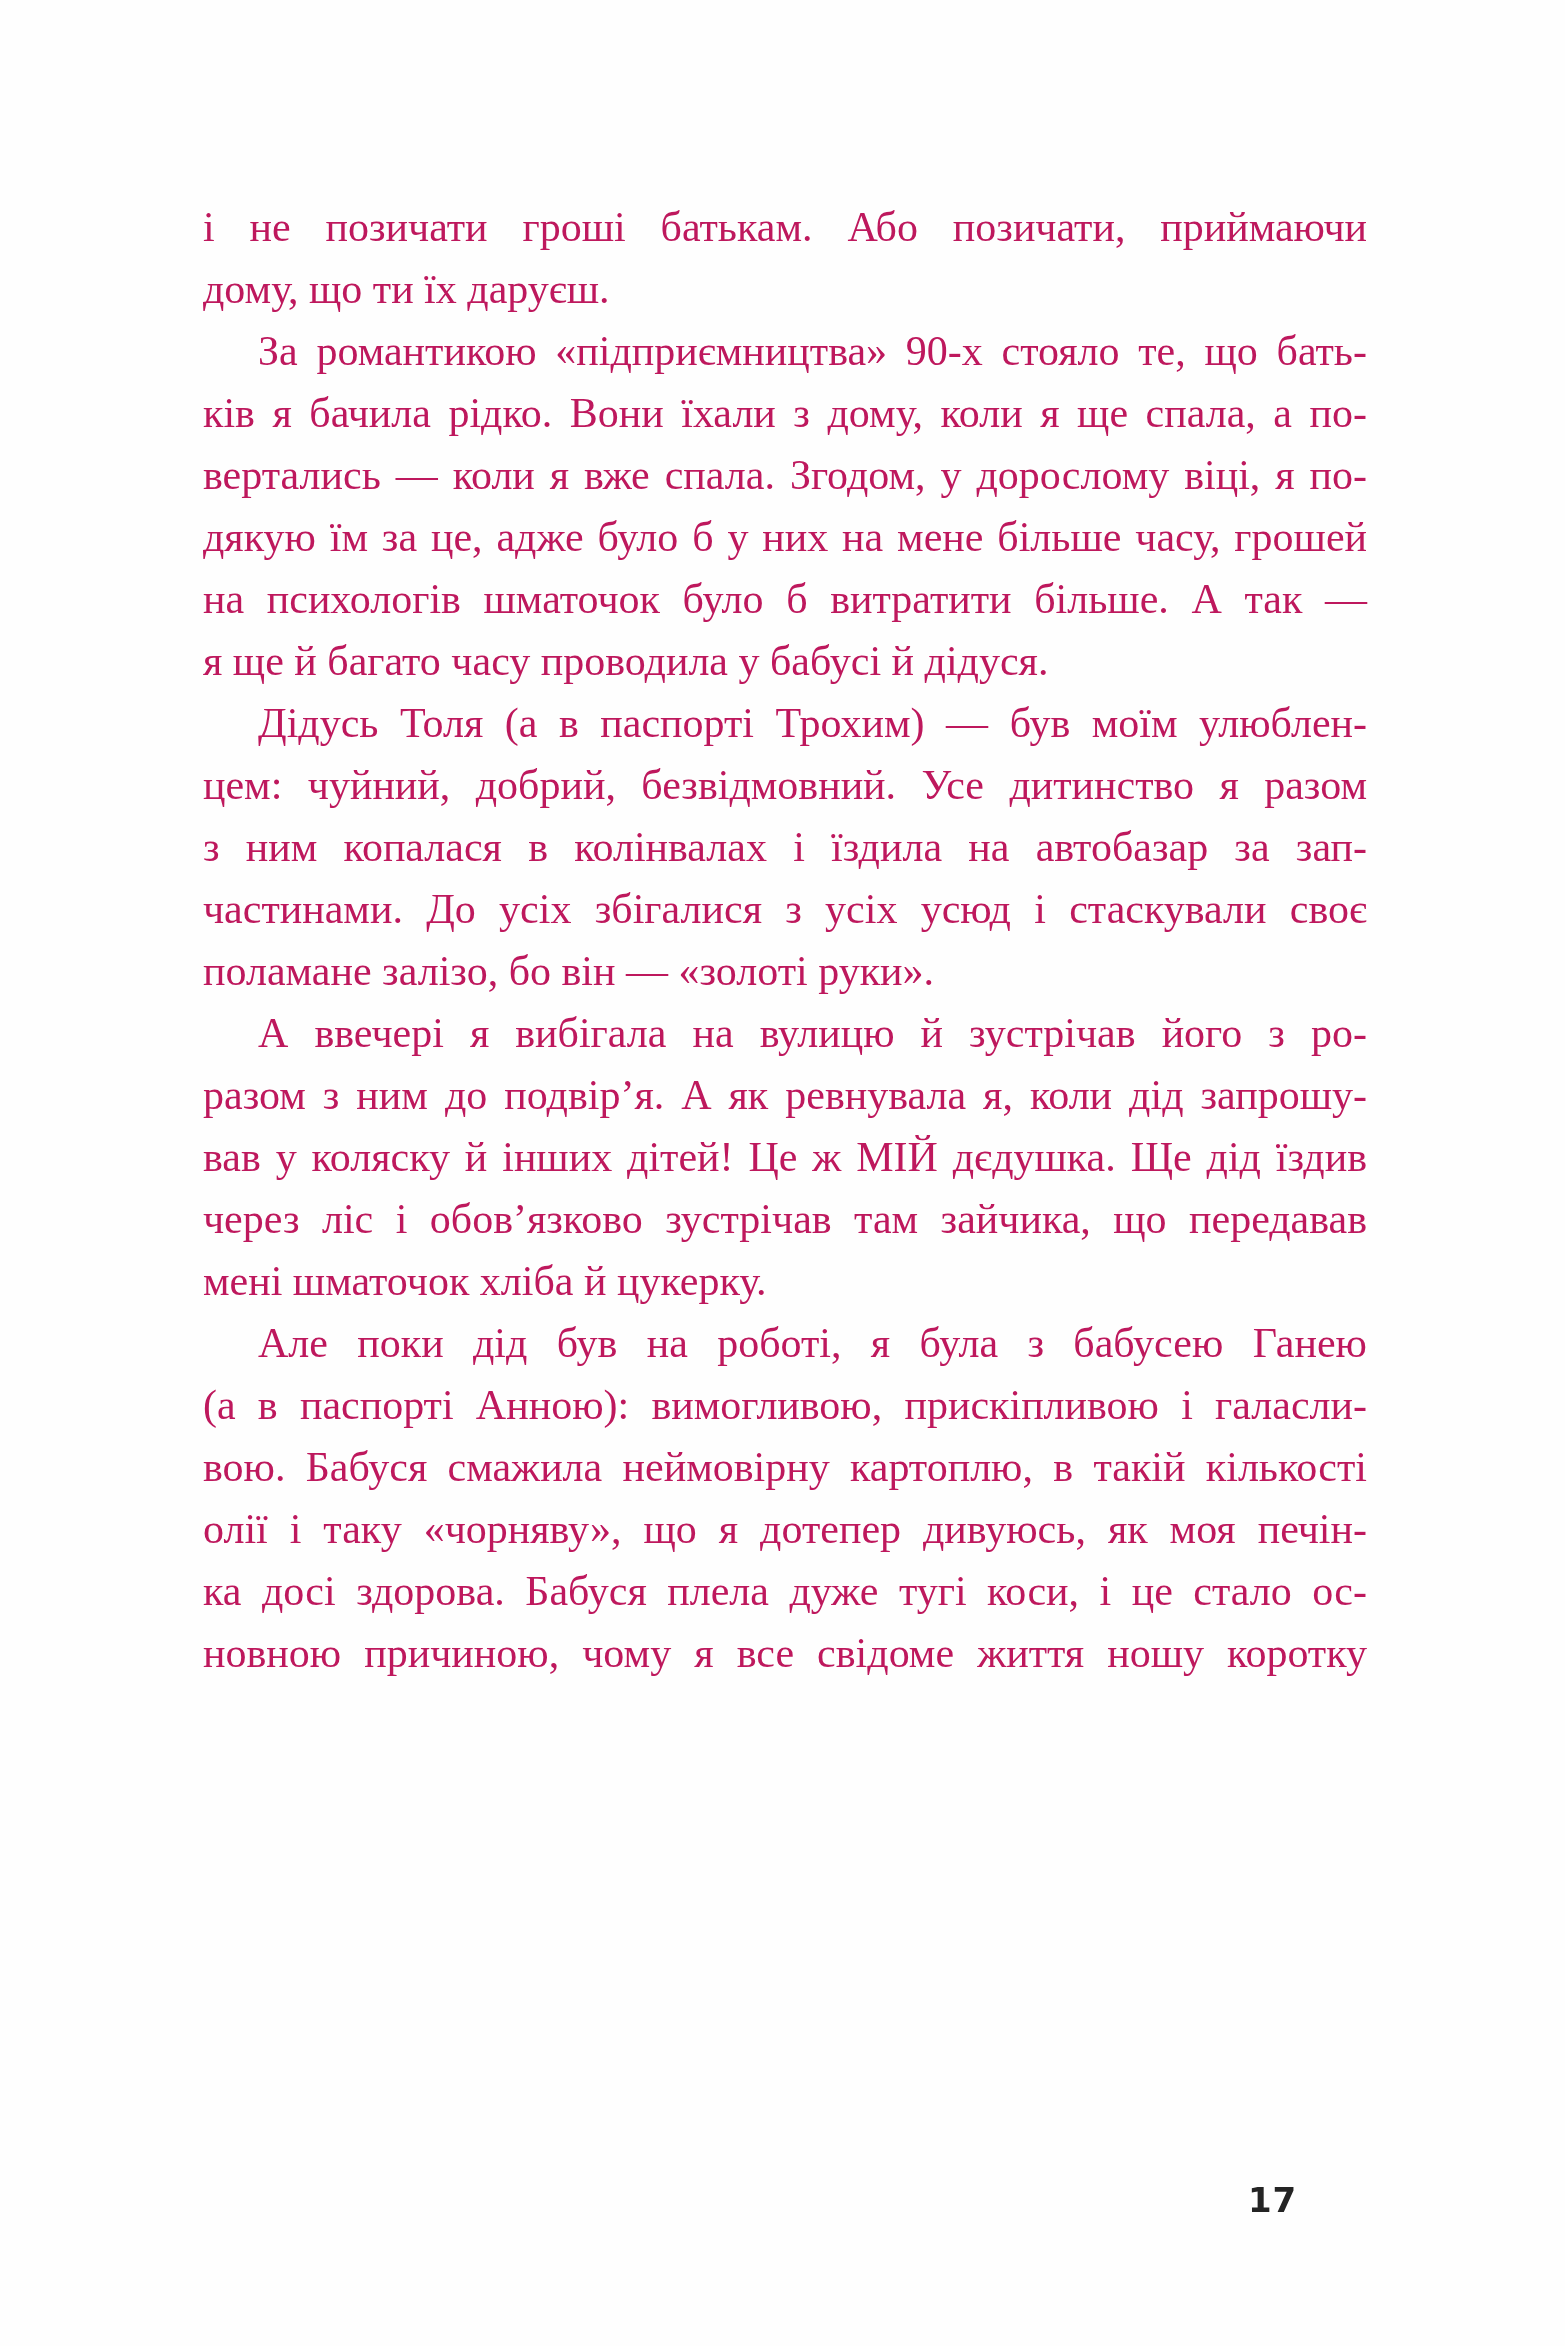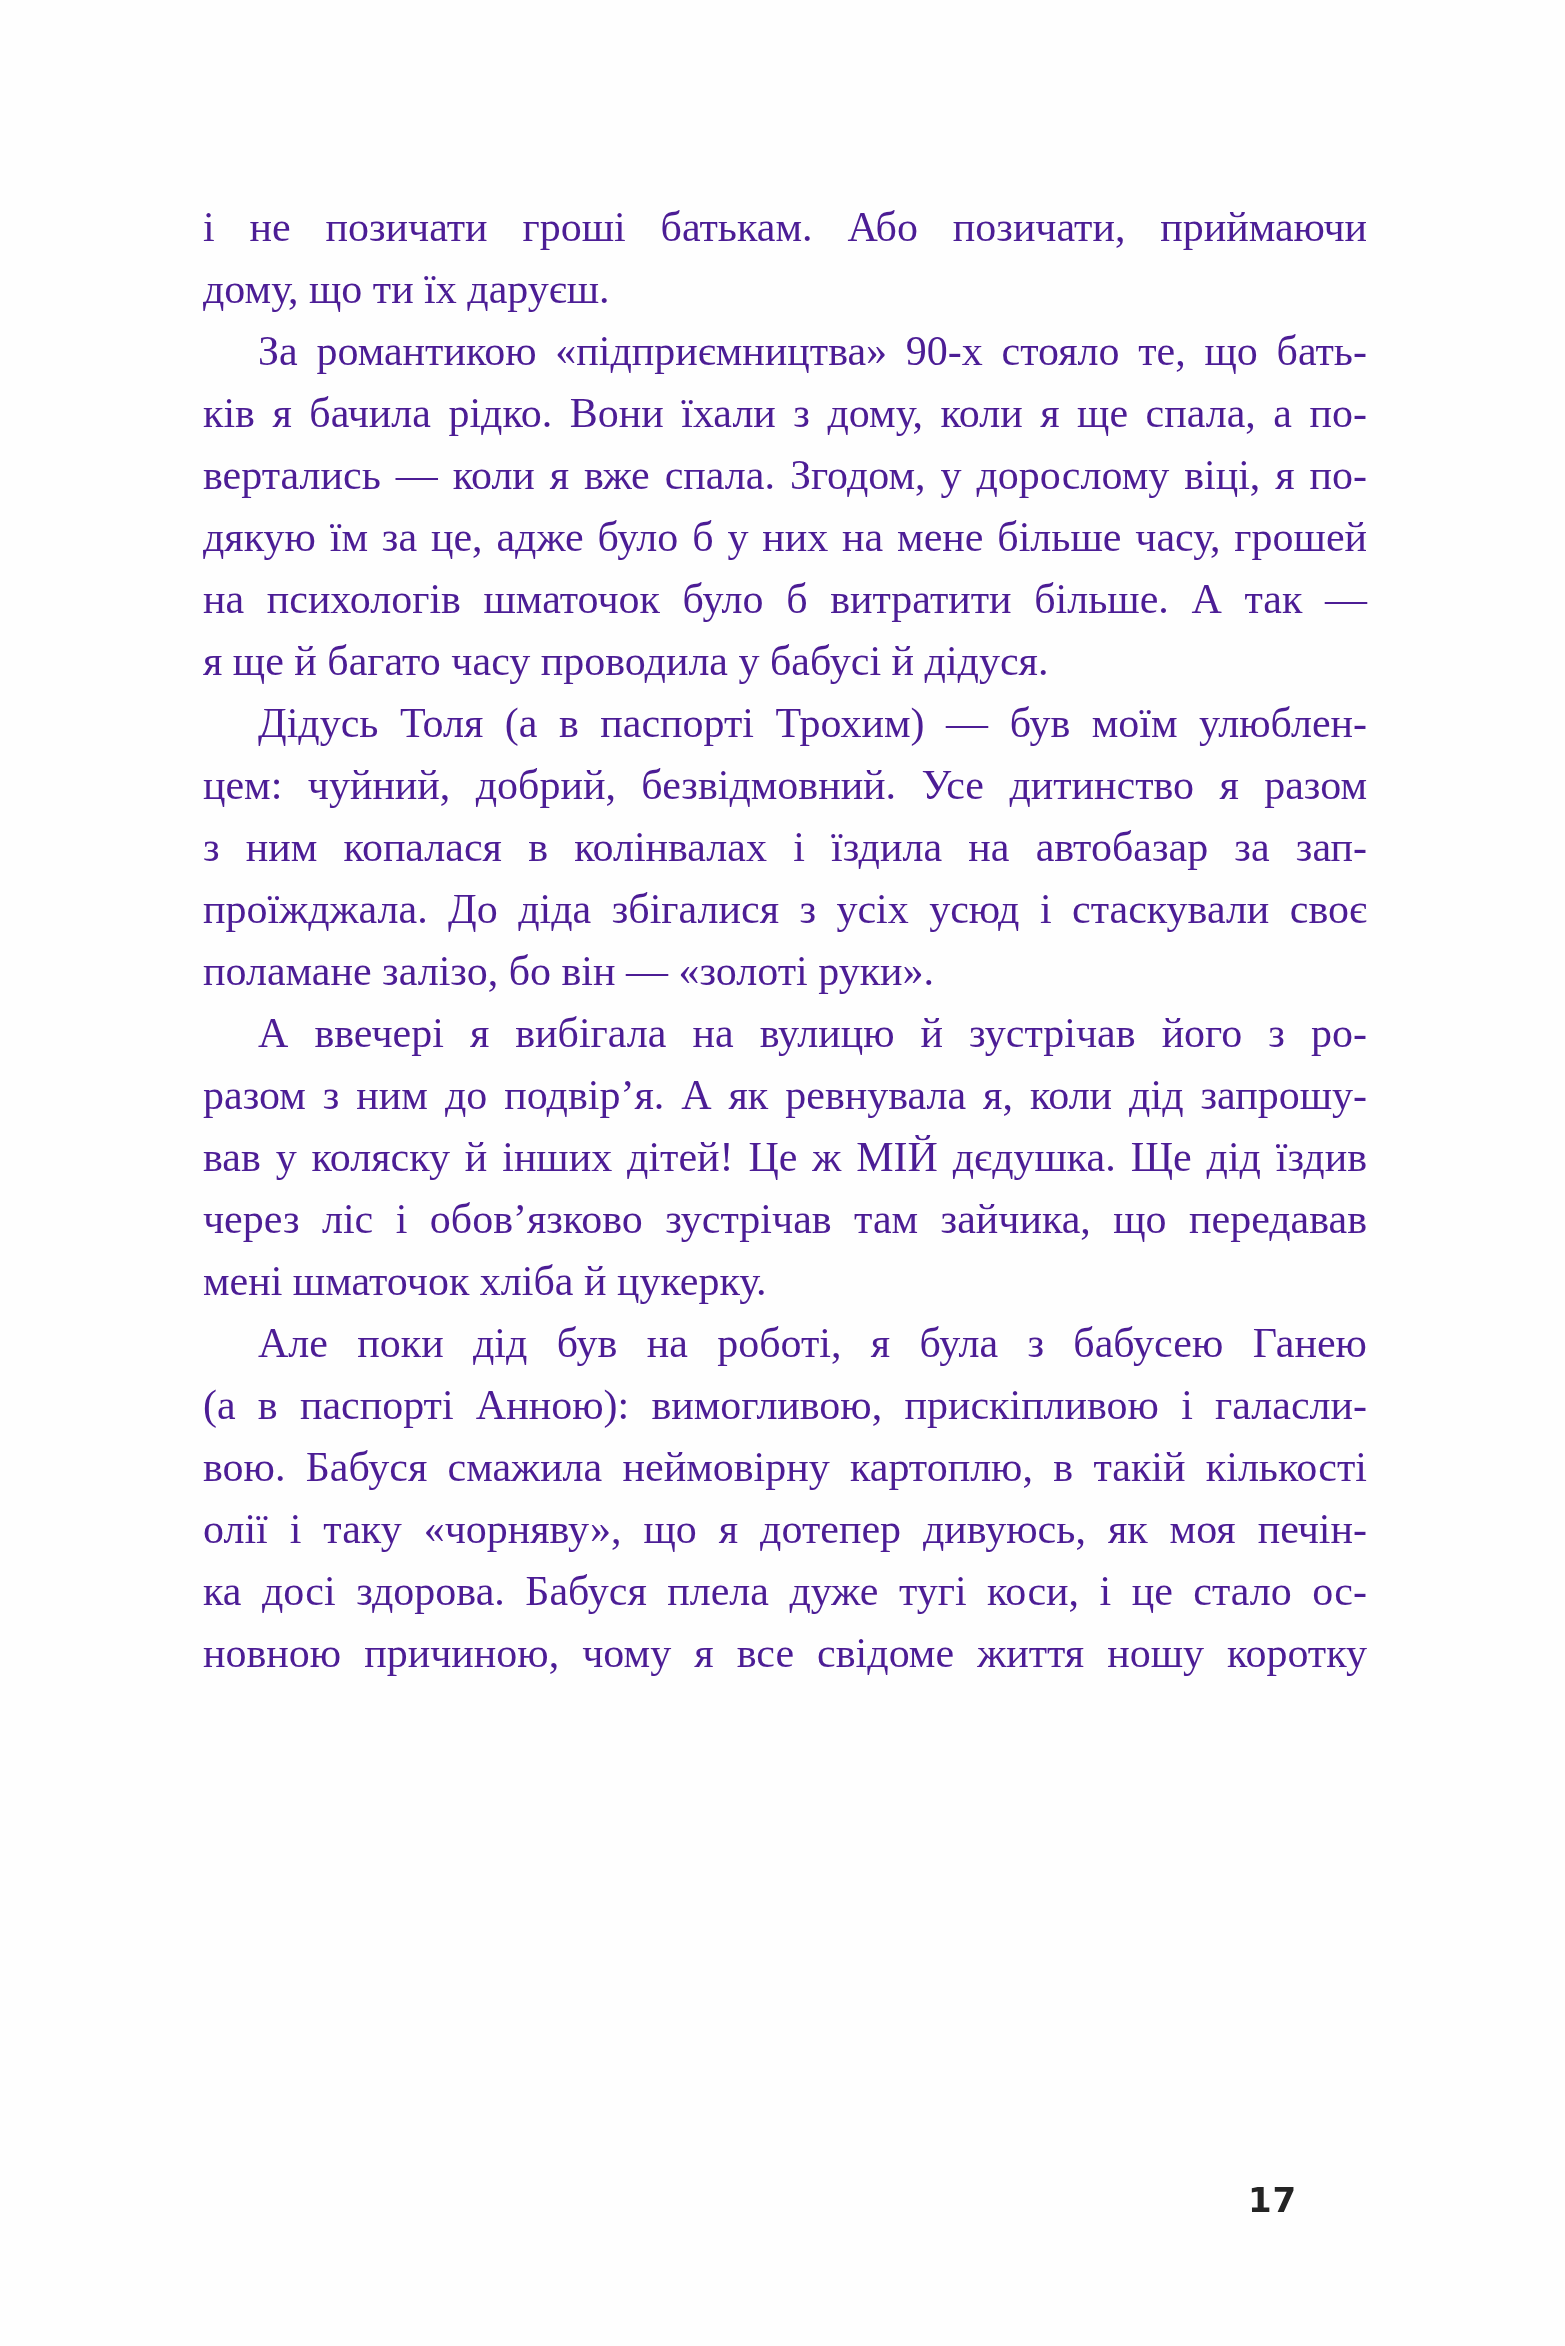--- a/index.html
+++ b/index.html
@@ -15,21 +15,21 @@
     overflow: hidden;
   }
   .text-block {
     position: absolute;
     left: 203px;
     top: 196px;
     width: 1164px;
     font-family: "Liberation Serif", "DejaVu Serif", serif;
     font-size: 42px;
     line-height: 62px;
-    color: #4c1d95;
+    color: #be185d;
   }
   .paragraph {
     margin: 0;
     padding: 0;
   }
   .line {
     text-align: justify;
     text-align-last: justify;
     white-space: normal;
   }
@@ -67,21 +67,21 @@
         <div class="line">ків я бачила рідко. Вони їхали з дому, коли я ще спала, а по-</div>
         <div class="line">вертались — коли я вже спала. Згодом, у дорослому віці, я по-</div>
         <div class="line">дякую їм за це, адже було б у них на мене більше часу, грошей</div>
         <div class="line">на психологів шматочок було б витратити більше. А так —</div>
         <div class="line para-end">я ще й багато часу проводила у бабусі й дідуся.</div>
       </div>
       <div class="paragraph">
         <div class="line indented">Дідусь Толя (а в паспорті Трохим) — був моїм улюблен-</div>
         <div class="line">цем: чуйний, добрий, безвідмовний. Усе дитинство я разом</div>
         <div class="line">з ним копалася в колінвалах і їздила на автобазар за зап-</div>
-        <div class="line">проїжджала. До діда збігалися з усіх усюд і стаскували своє</div>
+        <div class="line">частинами. До усіх збігалися з усіх усюд і стаскували своє</div>
         <div class="line para-end">поламане залізо, бо він — «золоті руки».</div>
       </div>
       <div class="paragraph">
         <div class="line indented">А ввечері я вибігала на вулицю й зустрічав його з ро-</div>
         <div class="line">разом з ним до подвір’я. А як ревнувала я, коли дід запрошу-</div>
         <div class="line">вав у коляску й інших дітей! Це ж МІЙ дєдушка. Ще дід їздив</div>
         <div class="line">через ліс і обов’язково зустрічав там зайчика, що передавав</div>
         <div class="line para-end">мені шматочок хліба й цукерку.</div>
       </div>
       <div class="paragraph">

